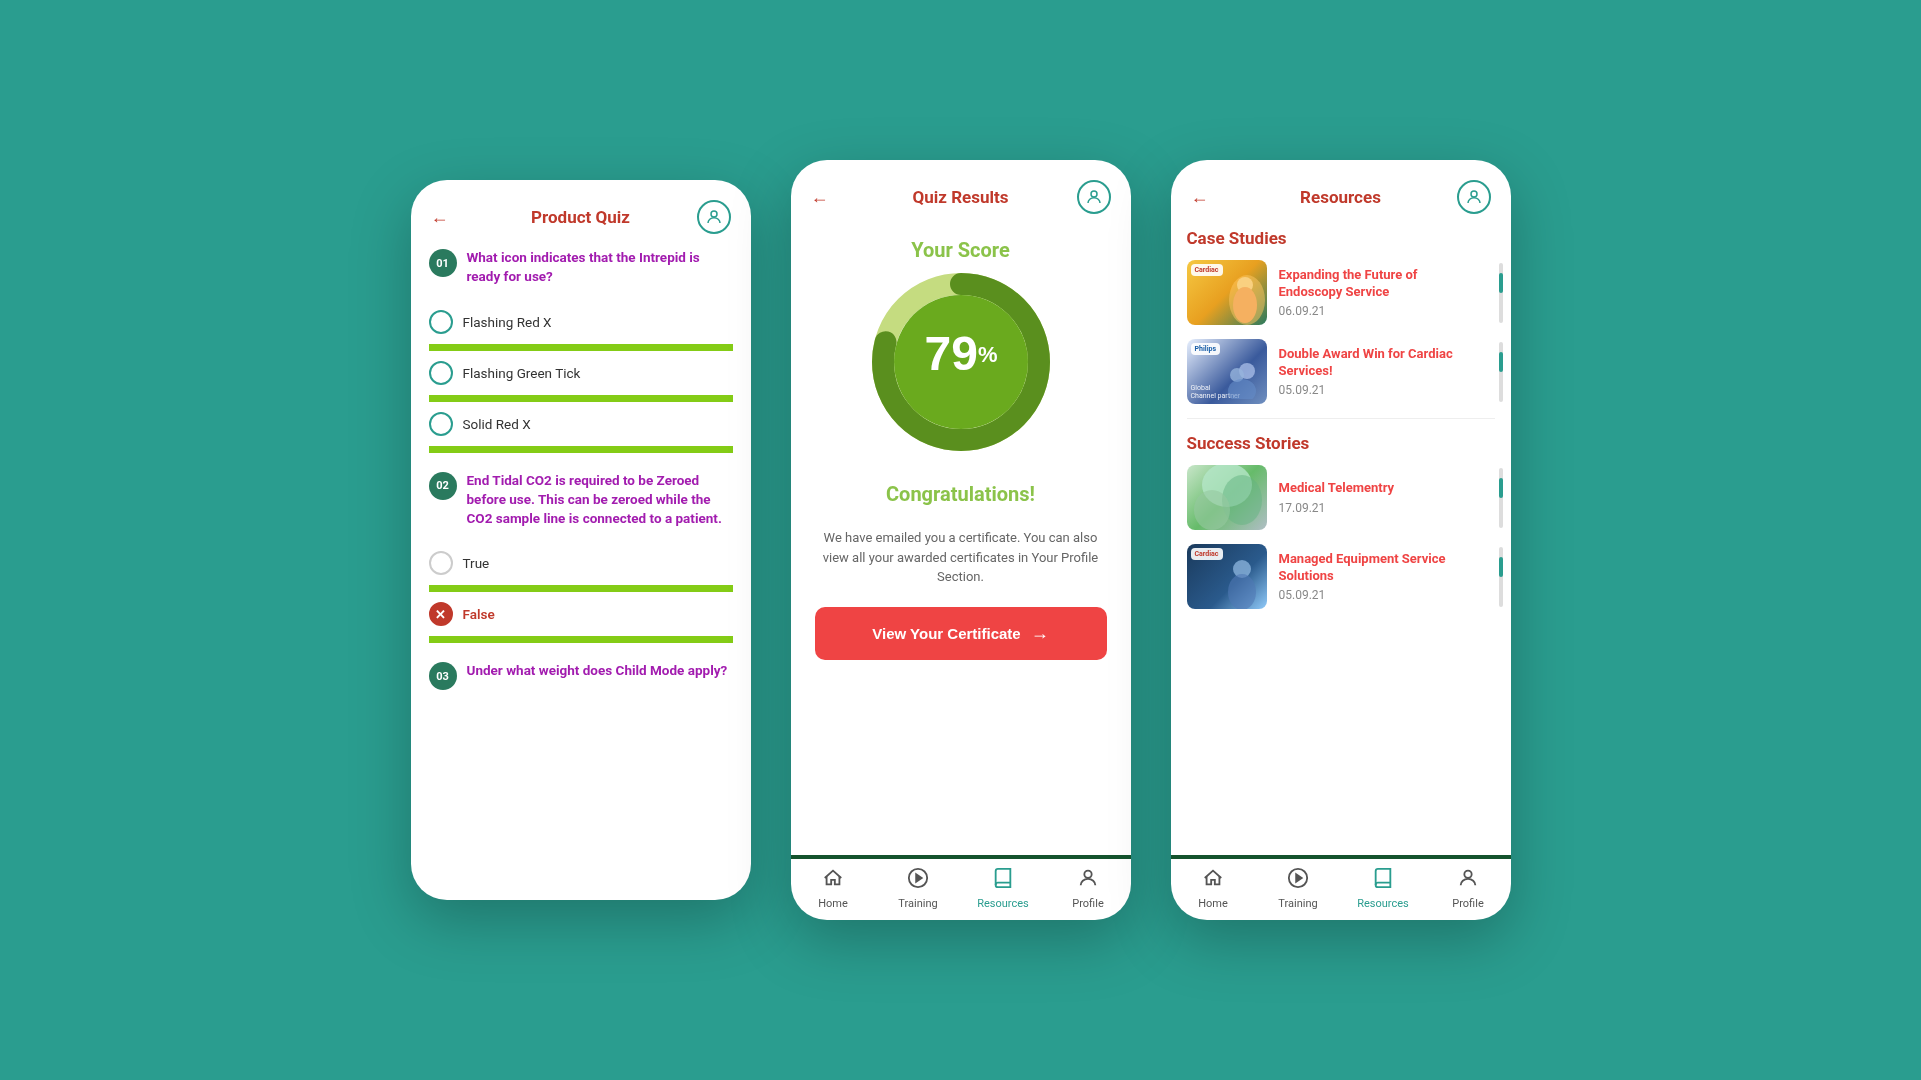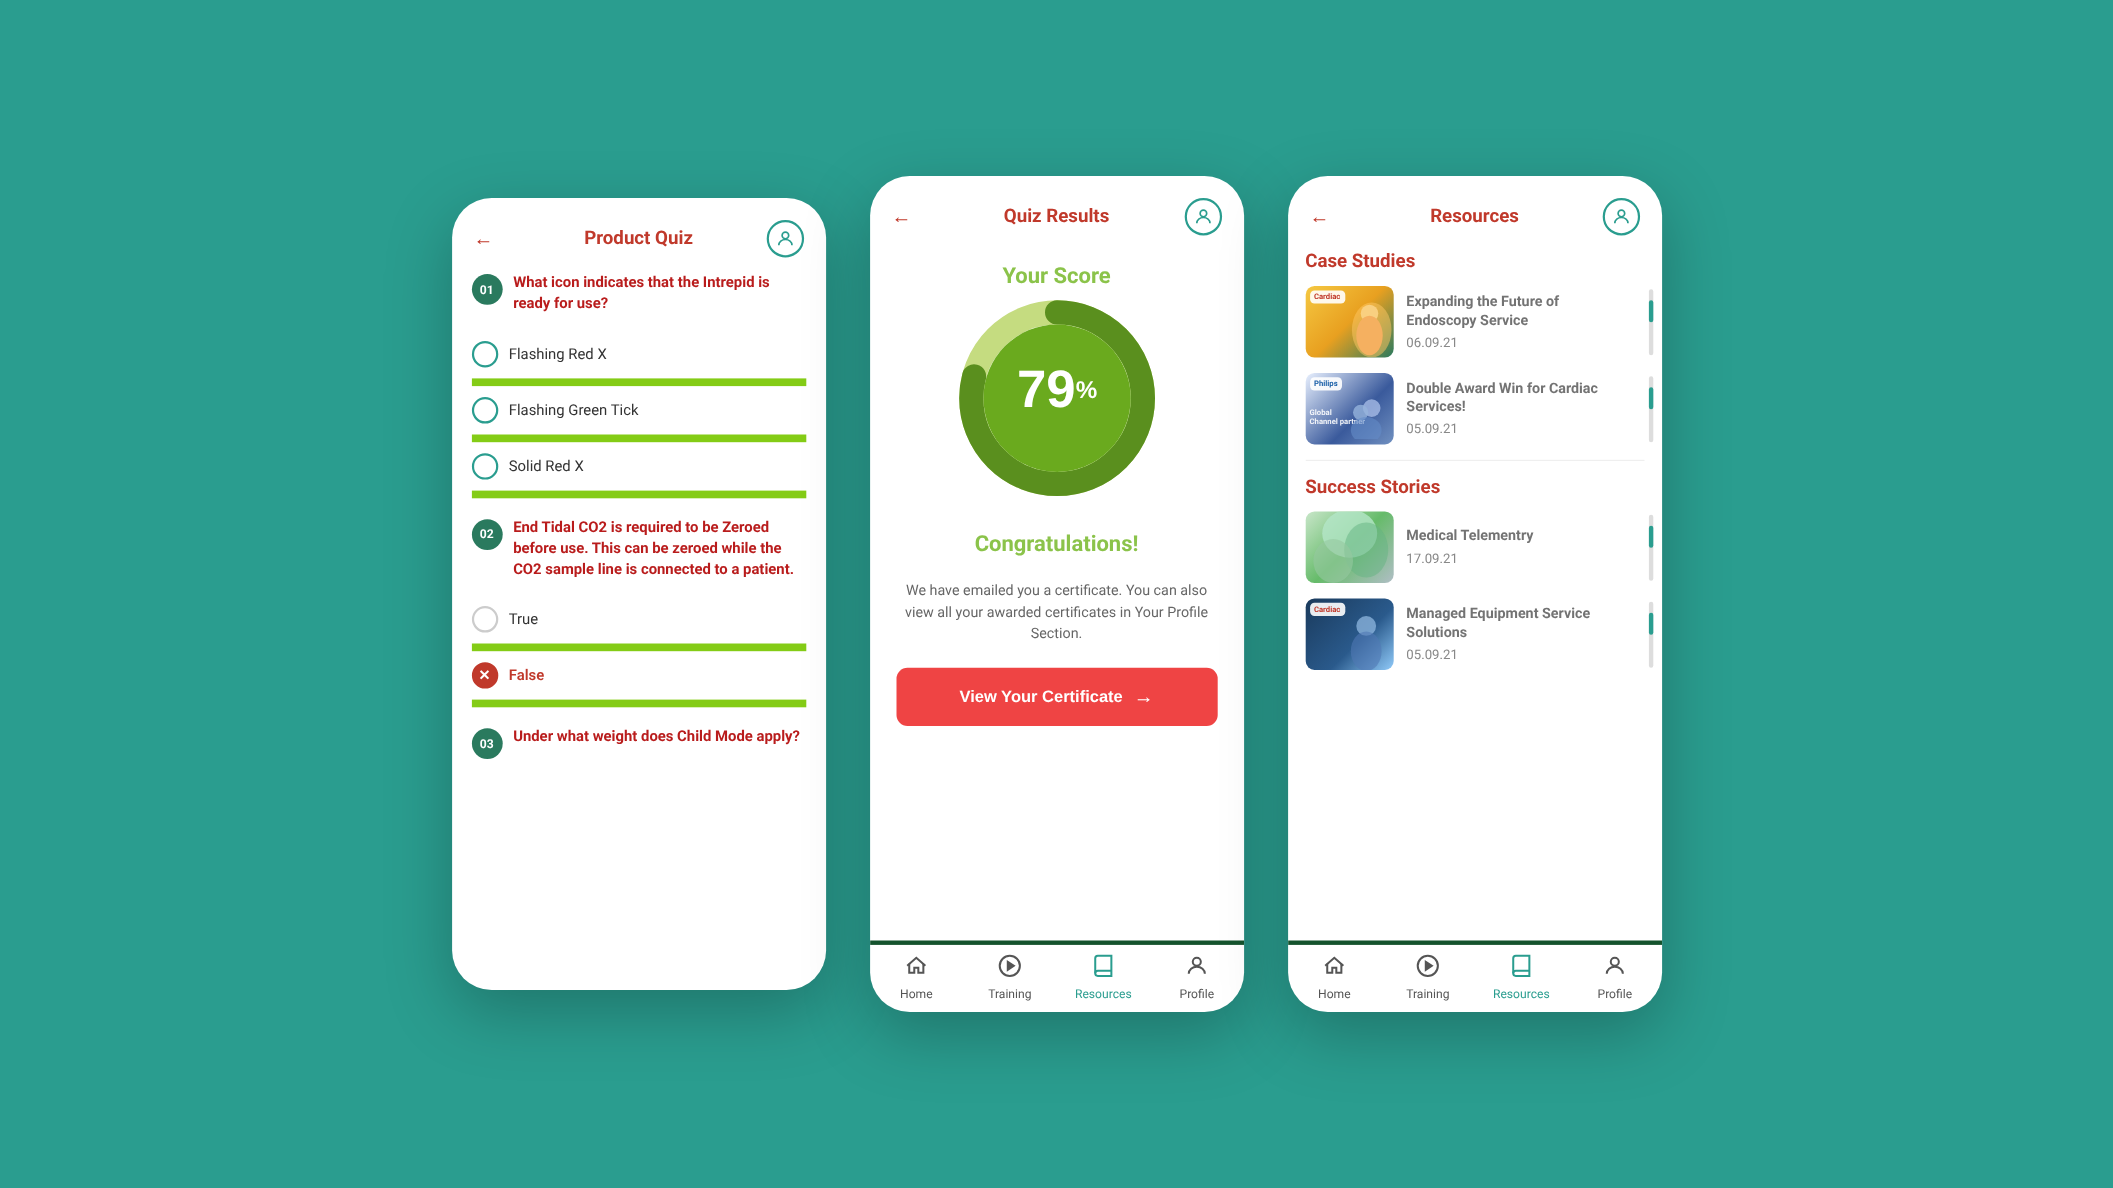--- a/index.html
+++ b/index.html
@@ -107,21 +107,21 @@
       justify-content: center;
       color: #fff;
       font-size: 11px;
       font-weight: 700;
       flex-shrink: 0;
       margin-top: 1px;
     }
     .question-text {
       font-size: 13.5px;
       font-weight: 700;
-      color: #b91c1c;
+      color: #a21caf;
       line-height: 1.4;
     }
     .answer-option {
       display: flex;
       align-items: center;
       gap: 10px;
       padding: 10px 0;
       border-bottom: 7px solid #84cc16;
       cursor: pointer;
     }
@@ -282,46 +282,46 @@
     }
     .thumb-cardiac-2 {
       background: linear-gradient(135deg, #1a3a5c 0%, #2a5a8c 60%, #90caf9 100%);
     }
     .resource-info {
       flex: 1;
     }
     .resource-title {
       font-size: 13px;
       font-weight: 700;
-      color: #737373;
+      color: #ef4444;
       line-height: 1.3;
       margin-bottom: 4px;
     }
     .resource-date {
       font-size: 12px;
       color: #888;
     }
     .thumb-overlay {
       position: absolute;
       top: 4px;
       left: 4px;
       background: rgba(255,255,255,0.9);
       border-radius: 4px;
       padding: 2px 4px;
       font-size: 7px;
       font-weight: 700;
       color: #c0392b;
     }
     .thumb-partner-text {
       position: absolute;
-      bottom: 17px;
+      bottom: 4px;
       left: 4px;
       font-size: 7px;
       color: rgba(255,255,255,0.9);
-      font-weight: 700;
+      font-weight: 400;
     }
     .divider {
       height: 1px;
       background: #eee;
       margin: 10px 0 14px;
     }
     
     .scroll-indicator {
       position: absolute;
       right: -8px;

